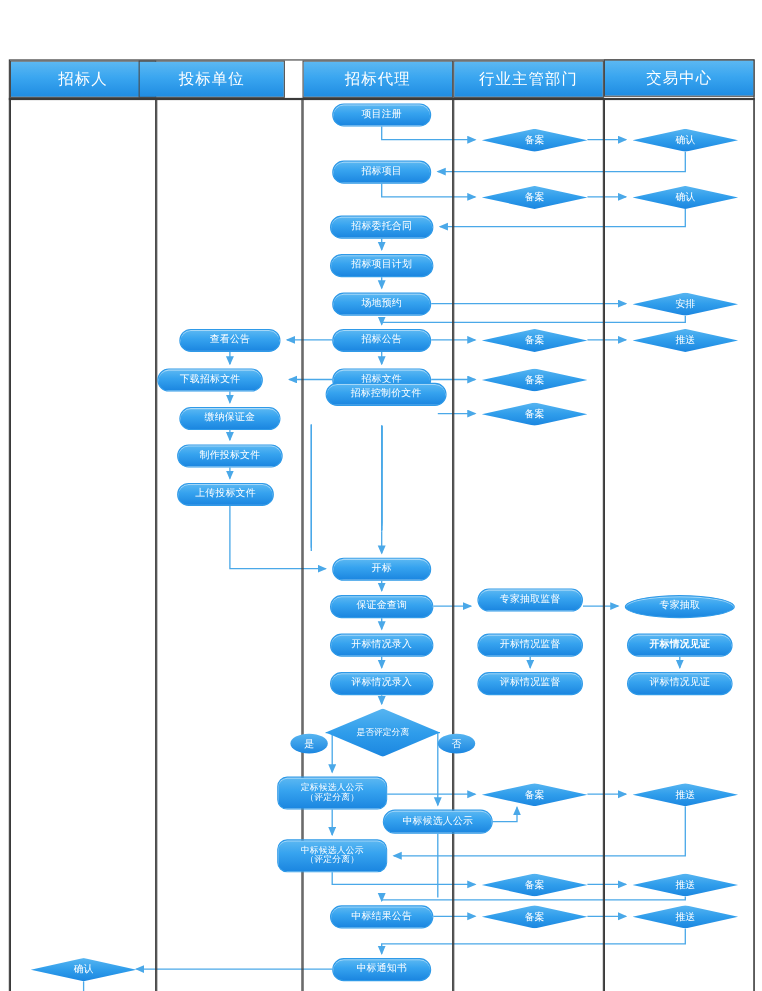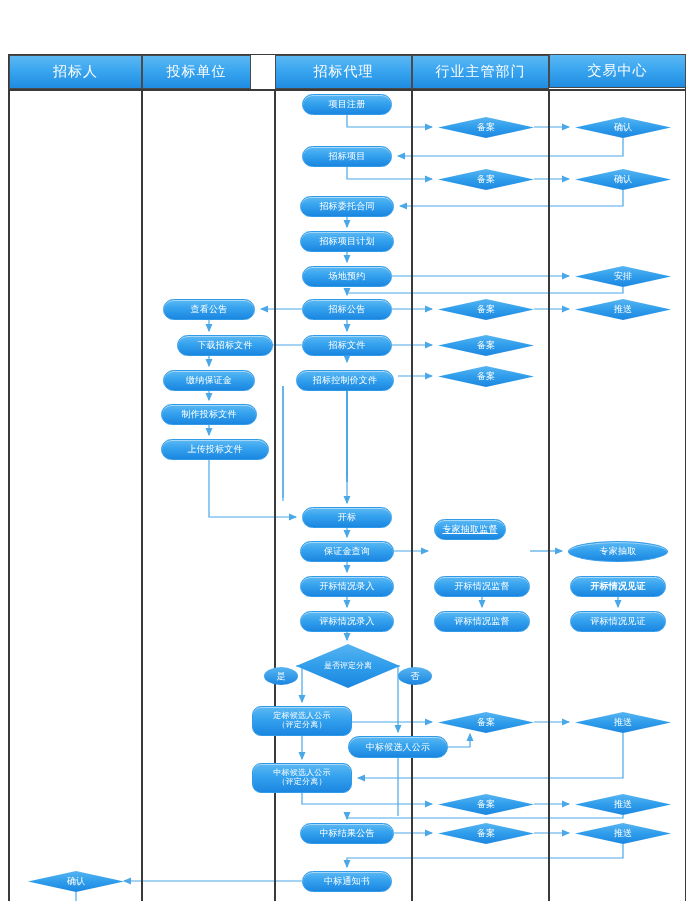--- a/index.html
+++ b/index.html
@@ -154,21 +154,21 @@
       <path d="M76,846 L76,866 L347,866 L347,864" marker-end="url(#ah)"></path>
     </g>
   </svg>
 
   <div class="frame"></div>
 
   <div id="lanes">
       <div class="lane-col" style="left: 9px; top: 43px; width: 133px; height: 848px;"></div>
       <div class="lane-head" style="left: 9px; top: 9px; width: 133px; height: 34px;">招标人</div>
       <div class="lane-col" style="left: 142px; top: 43px; width: 133px; height: 848px;"></div>
-      <div class="lane-head" style="left: 142px; top: 9px; width: 109px; height: 34px;">投标单位</div>
+      <div class="lane-head" style="left: 126px; top: 9px; width: 133px; height: 34px;">投标单位</div>
       <div class="lane-col" style="left: 275px; top: 43px; width: 137px; height: 848px;"></div>
       <div class="lane-head" style="left: 275px; top: 9px; width: 137px; height: 34px;">招标代理</div>
       <div class="lane-col" style="left: 412px; top: 43px; width: 137px; height: 848px;"></div>
       <div class="lane-head" style="left: 412px; top: 9px; width: 137px; height: 34px;">行业主管部门</div>
       <div class="lane-col" style="left: 549px; top: 43px; width: 137px; height: 848px;"></div>
       <div class="lane-head" style="left: 549px; top: 8px; width: 137px; height: 34px;">交易中心</div>
       <div class="hline" style="left: 8px; top: 43px; width: 678px; height: 1.5px;"></div>
     </div>
 
   <div id="nodes">
@@ -200,37 +200,37 @@
       <div class="node round small" style="left: 163px; top: 253px; width: 92px; height: 21px;">查看公告</div>
       <div class="node round small" style="left: 302px; top: 253px; width: 90px; height: 21px;">招标公告</div>
       <div class="dia" style="left: 438px; top: 253px; width: 96px; height: 21px;">
         <div class="shp"></div>
         <div class="txt">备案</div>
       </div>
       <div class="dia" style="left: 575px; top: 253px; width: 96px; height: 21px;">
         <div class="shp"></div>
         <div class="txt">推送</div>
       </div>
-      <div class="node round small" style="left: 177px; top: 289px; width: 96px; height: 21px;">下载招标文件</div>
+      <div class="node round small" style="left: 143px; top: 289px; width: 96px; height: 21px;">下载招标文件</div>
       <div class="node round small" style="left: 302px; top: 289px; width: 90px; height: 21px;">招标文件</div>
       <div class="dia" style="left: 438px; top: 289px; width: 96px; height: 21px;">
         <div class="shp"></div>
         <div class="txt">备案</div>
       </div>
       <div class="node round small" style="left: 163px; top: 324px; width: 92px; height: 21px;">缴纳保证金</div>
-      <div class="node round small" style="left: 296px; top: 324px; width: 98px; height: 21px;">招标控制价文件</div>
+      <div class="node round small" style="left: 296px; top: 302px; width: 110px; height: 21px;">招标控制价文件</div>
       <div class="dia" style="left: 438px; top: 320px; width: 96px; height: 21px;">
         <div class="shp"></div>
         <div class="txt">备案</div>
       </div>
       <div class="node round small" style="left: 161px; top: 358px; width: 96px; height: 21px;">制作投标文件</div>
-      <div class="node round small" style="left: 161px; top: 393px; width: 108px; height: 21px;">上传投标文件</div>
+      <div class="node round small" style="left: 161px; top: 393px; width: 88px; height: 21px;">上传投标文件</div>
       <div class="node round small" style="left: 302px; top: 461px; width: 90px; height: 21px;">开标</div>
       <div class="node round small" style="left: 300px; top: 495px; width: 94px; height: 21px;">保证金查询</div>
-      <div class="node round small" style="left: 434px; top: 473px; width: 72px; height: 21px; text-decoration: underline;">专家抽取监督</div>
+      <div class="node round small" style="left: 434px; top: 489px; width: 96px; height: 21px;">专家抽取监督</div>
       <div class="node ellipse small" style="left: 568px; top: 495px; width: 100px; height: 21px;">专家抽取</div>
       <div class="node round small" style="left: 300px; top: 530px; width: 94px; height: 21px;">开标情况录入</div>
       <div class="node round small" style="left: 434px; top: 530px; width: 96px; height: 21px;">开标情况监督</div>
       <div class="node round small" style="left: 570px; top: 530px; width: 96px; height: 21px; font-weight: bold;">开标情况见证</div>
       <div class="node round small" style="left: 300px; top: 565px; width: 94px; height: 21px;">评标情况录入</div>
       <div class="node round small" style="left: 434px; top: 565px; width: 96px; height: 21px;">评标情况监督</div>
       <div class="node round small" style="left: 570px; top: 565px; width: 96px; height: 21px;">评标情况见证</div>
       <div class="dia" style="left: 296px; top: 598px; width: 104px; height: 44px;">
         <div class="shp"></div>
         <div class="txt" style="font-size: 8px; line-height: 1.1; width: 60px; text-align: center;">是否评定分离</div>

